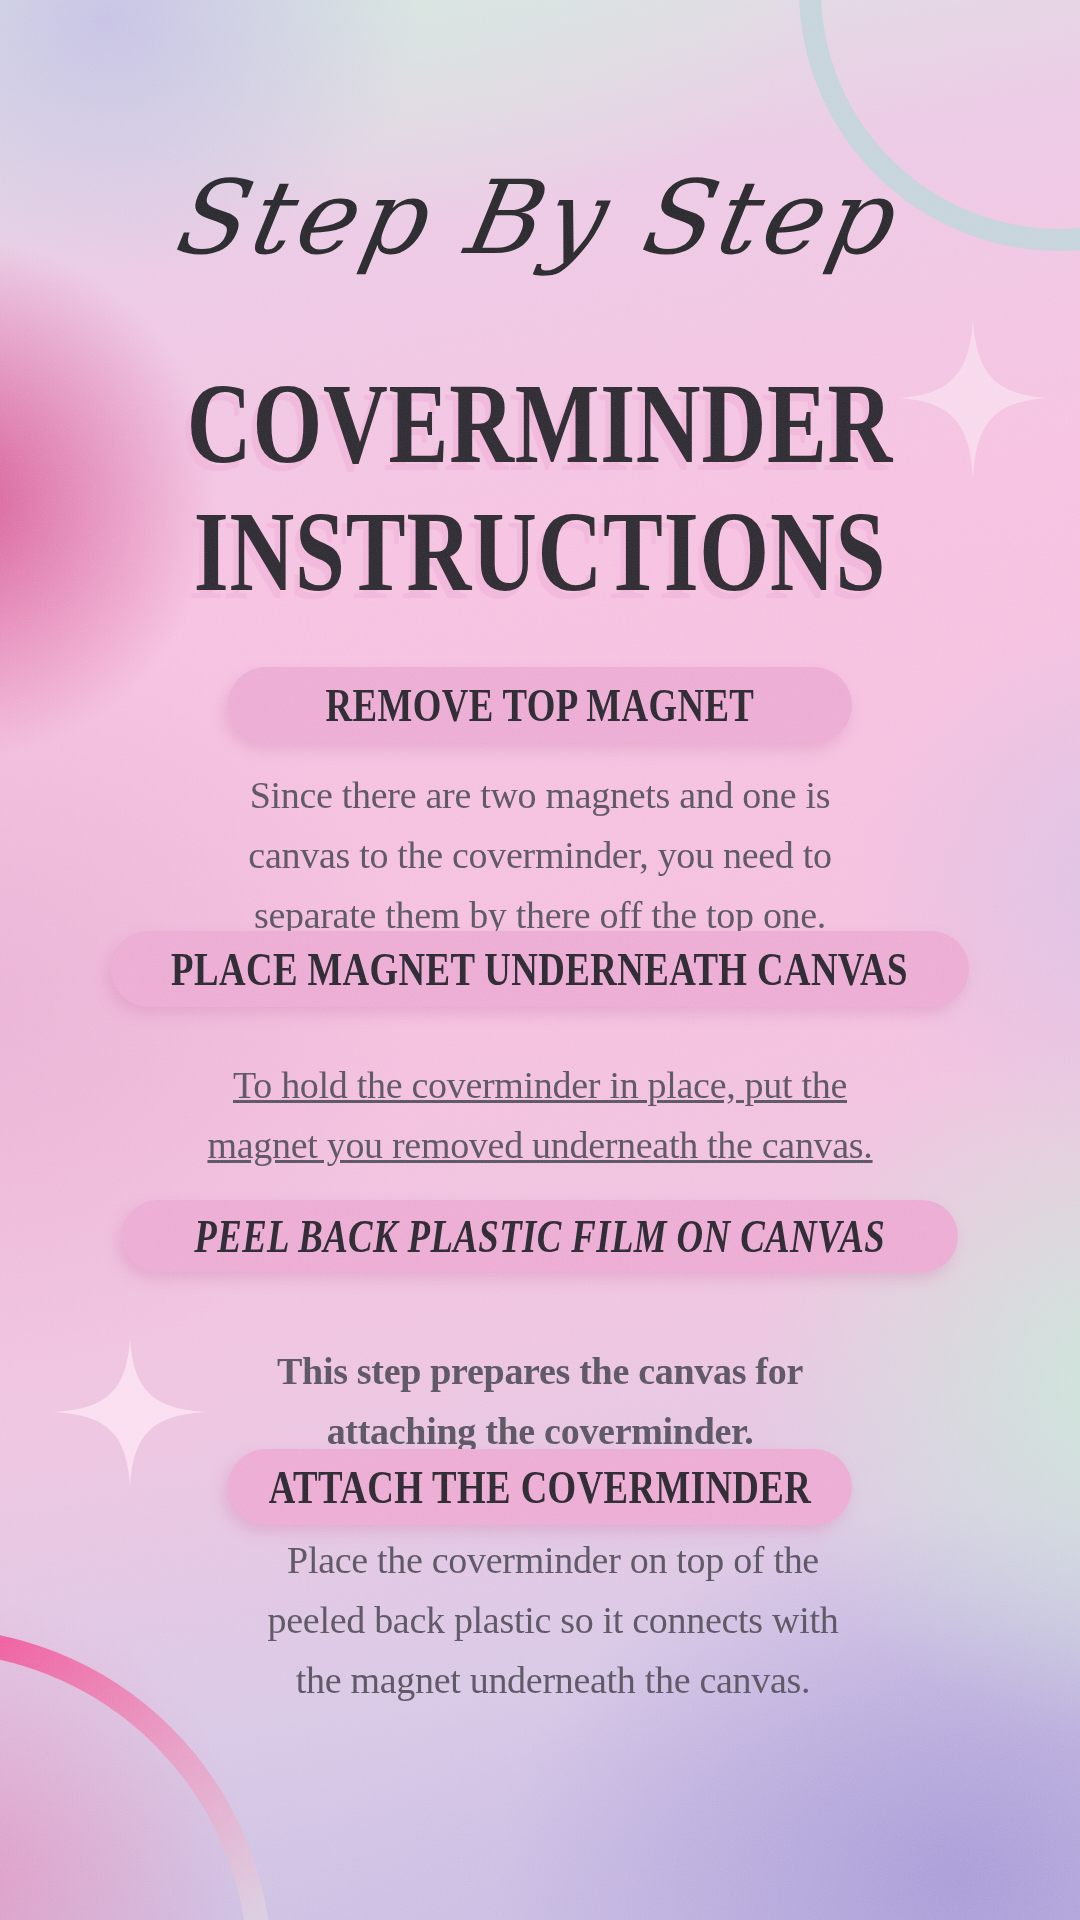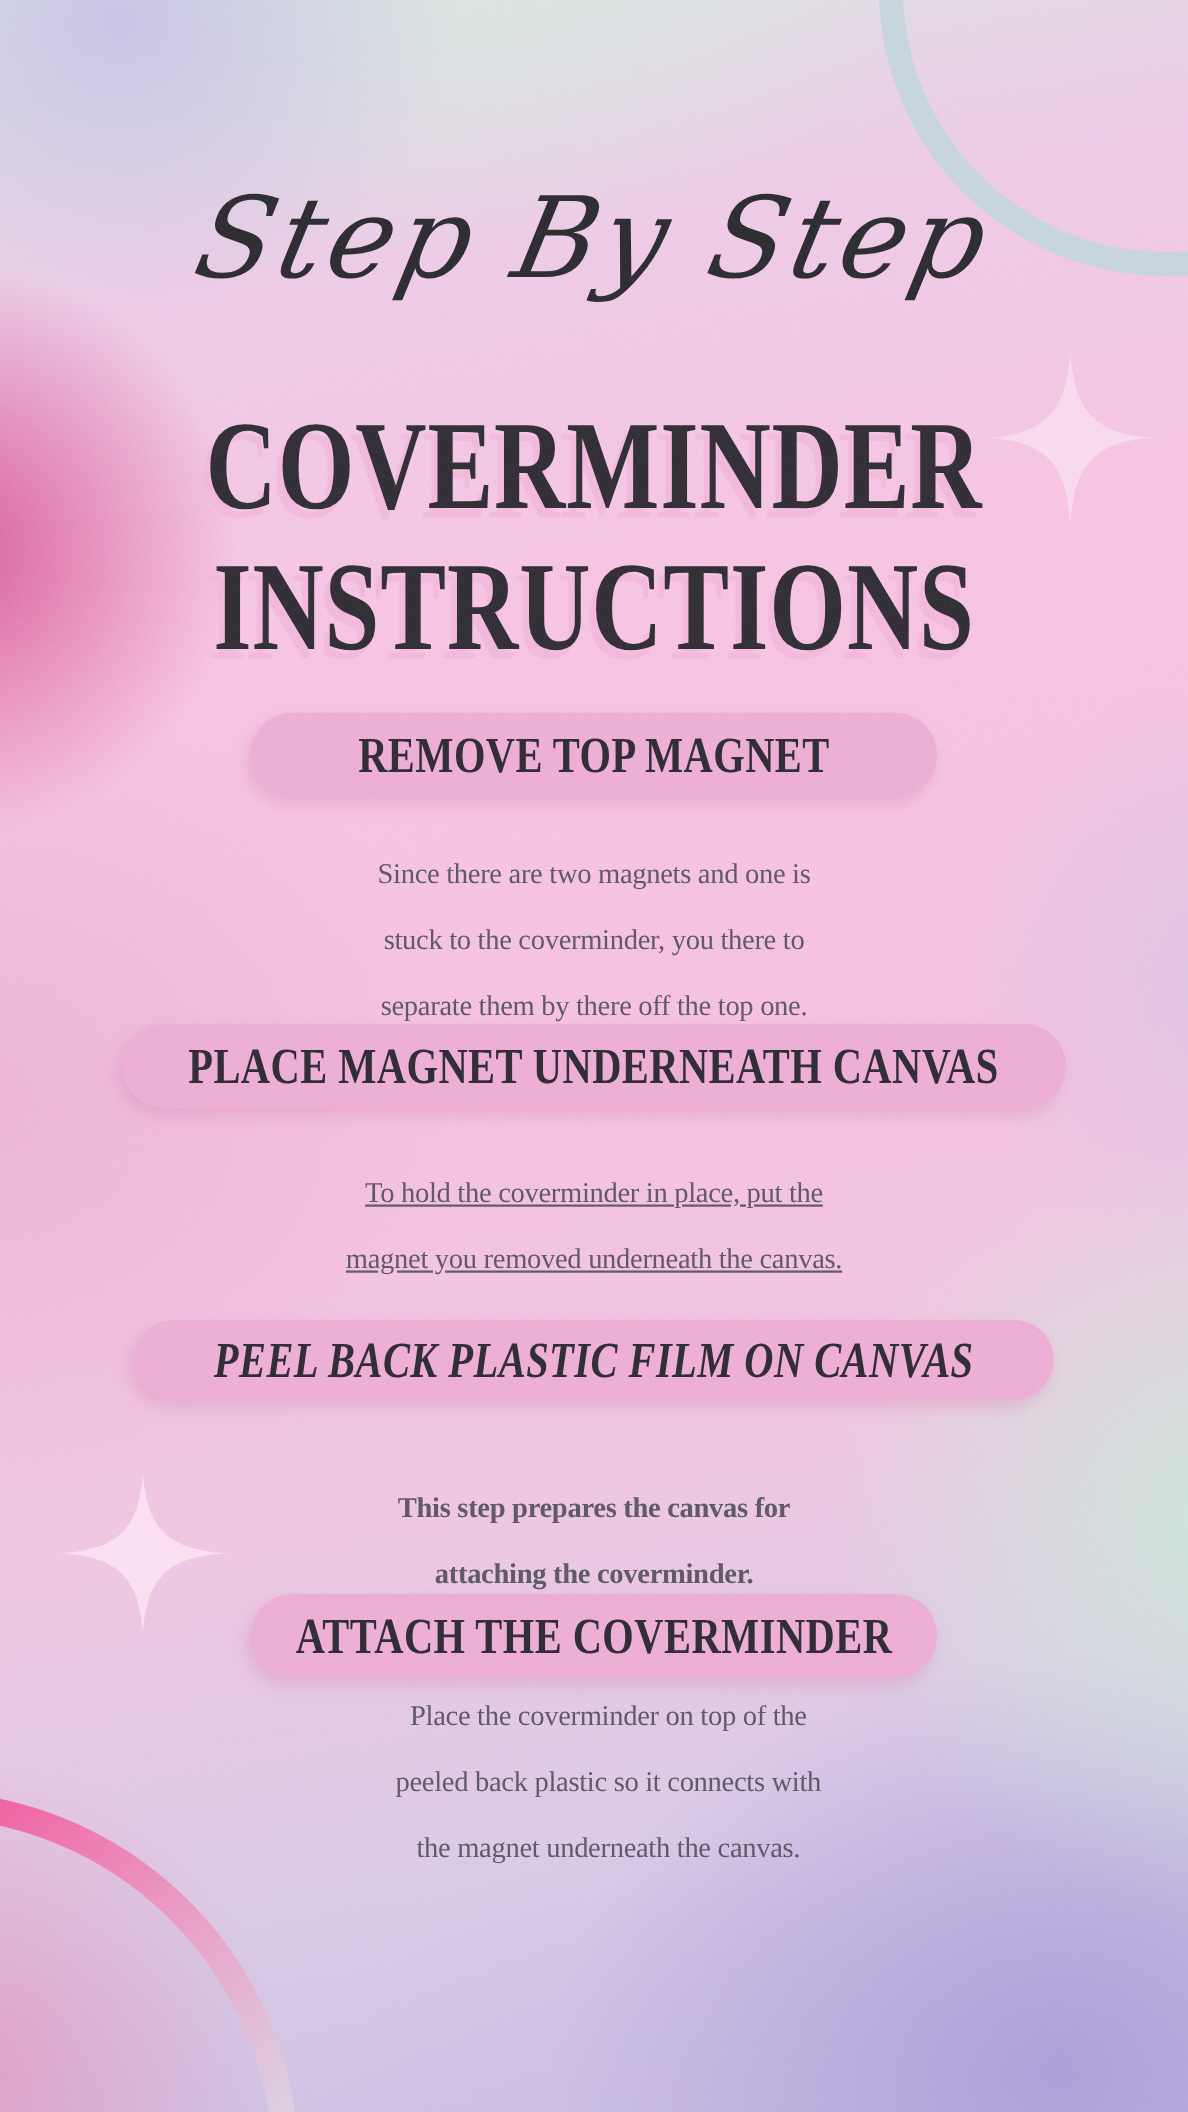--- a/index.html
+++ b/index.html
@@ -69,30 +69,30 @@
   .pill-label {
     font-family: "Liberation Serif", serif;
     font-weight: 700;
     font-size: 46px;
     color: #2c2831;
     transform: scaleX(0.8);
     transform-origin: 50% 50%;
     white-space: nowrap;
     letter-spacing: 0.5px;
   }
-  .pill-1 { top: 648px; width: 624px; }
+  .pill-1 { top: 667px; width: 624px; }
   .pill-2 { top: 931px; width: 858px; }
   .pill-3 { top: 1200px; width: 836px; height: 72px; font-style: italic; }
   .pill-4 { top: 1449px; width: 624px; text-align: right; }
   .para {
     position: absolute;
     left: 0; width: 1080px;
     text-align: center;
     font-family: "Liberation Serif", serif;
-    font-size: 26px;
+    font-size: 38px;
     line-height: 60px;
     color: #5a5361;
     letter-spacing: -0.3px;
   }
   .para-1 { top: 765px; }
   .para-2 { top: 1055px; text-decoration: underline; }
   .para-3 { top: 1341px; font-weight: bold; }
   .para-4 { top: 1530px; margin-left: 13px; }
   .grain {
     position: absolute; left: 0; top: 0;
@@ -125,21 +125,21 @@
 
   <div class="script-heading">Step By Step</div>
   <div class="title-line title-1">COVERMINDER</div>
   <div class="title-line title-2">INSTRUCTIONS</div>
 
   <div class="pill pill-1">
     <span class="pill-label">REMOVE TOP MAGNET</span>
   </div>
   <div class="para para-1">
     <div>Since there are two magnets and one is</div>
-    <div>stuck to the coverminder, you there to</div>
+    <div>canvas to the coverminder, you need to</div>
     <div>separate them by there off the top one.</div>
   </div>
 
   <div class="pill pill-2">
     <span class="pill-label">PLACE MAGNET UNDERNEATH CANVAS</span>
   </div>
   <div class="para para-2">
     <div>To hold the coverminder in place, put the</div>
     <div>magnet you removed underneath the canvas.</div>
   </div>

